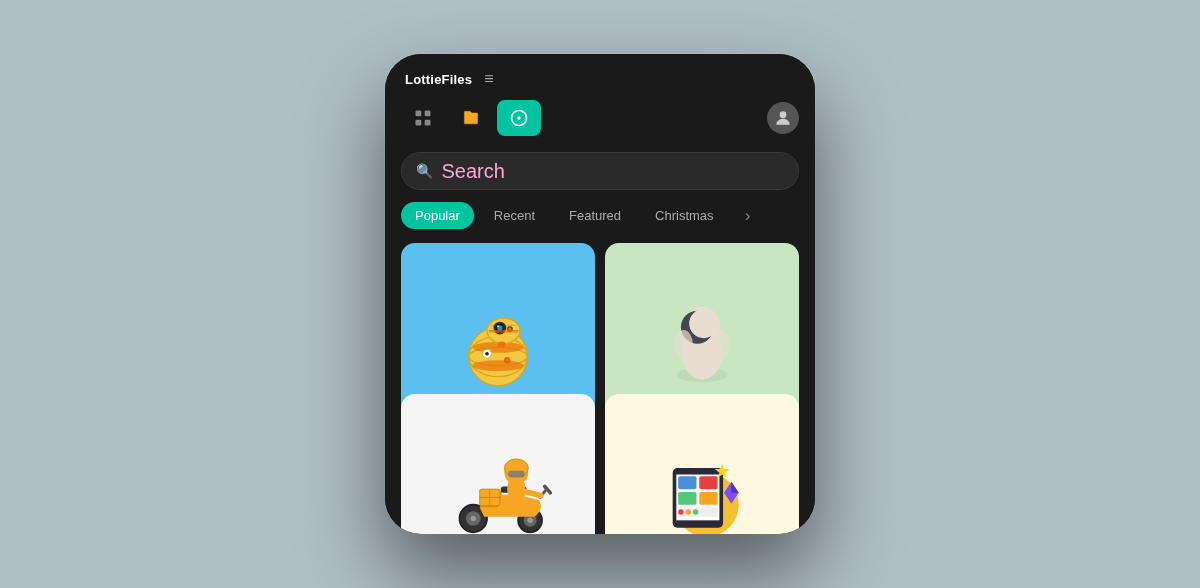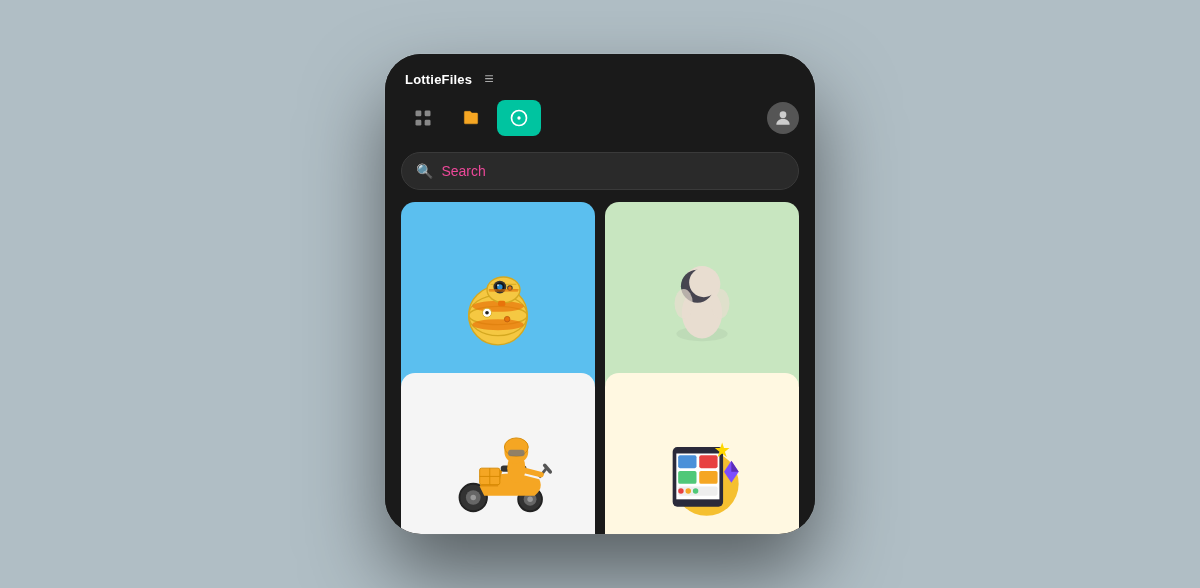--- a/index.html
+++ b/index.html
@@ -126,22 +126,22 @@
       gap: 8px;
       cursor: text;
     }
 
     .search-icon {
       color: #888;
       font-size: 14px;
     }
 
     .search-placeholder {
-      font-size: 14px;
-      color: #ec4899;
+      font-size: 20px;
+      color: #f9a8d4;
     }
 
     
     .category-tabs {
       display: flex;
       align-items: center;
       padding: 0 16px 14px;
       gap: 6px;
     }
 
@@ -260,20 +260,27 @@
       </div>
     </div>
 
     <div class="search-container">
       <div class="search-bar">
         <span class="search-icon">🔍</span>
         <span class="search-placeholder">Search</span>
       </div>
     </div>
 
+    <div class="category-tabs">
+      <button class="cat-tab active">Popular</button>
+      <button class="cat-tab">Recent</button>
+      <button class="cat-tab">Featured</button>
+      <button class="cat-tab">Christmas</button>
+      <div class="cat-more">›</div>
+    </div>
 
     <div class="animations-grid">
 
       <div class="anim-card card-bb8">
         <svg viewBox="0 0 120 120" width="110" height="110" xmlns="http://www.w3.org/2000/svg">
 
           <circle cx="60" cy="78" r="32" fill="#f5c842" stroke="#d4a820" stroke-width="1.5"></circle>
 
           <ellipse cx="60" cy="78" rx="32" ry="10" fill="none" stroke="#d4a820" stroke-width="1.5"></ellipse>
           <ellipse cx="60" cy="78" rx="32" ry="22" fill="none" stroke="#d4a820" stroke-width="1.5"></ellipse>

